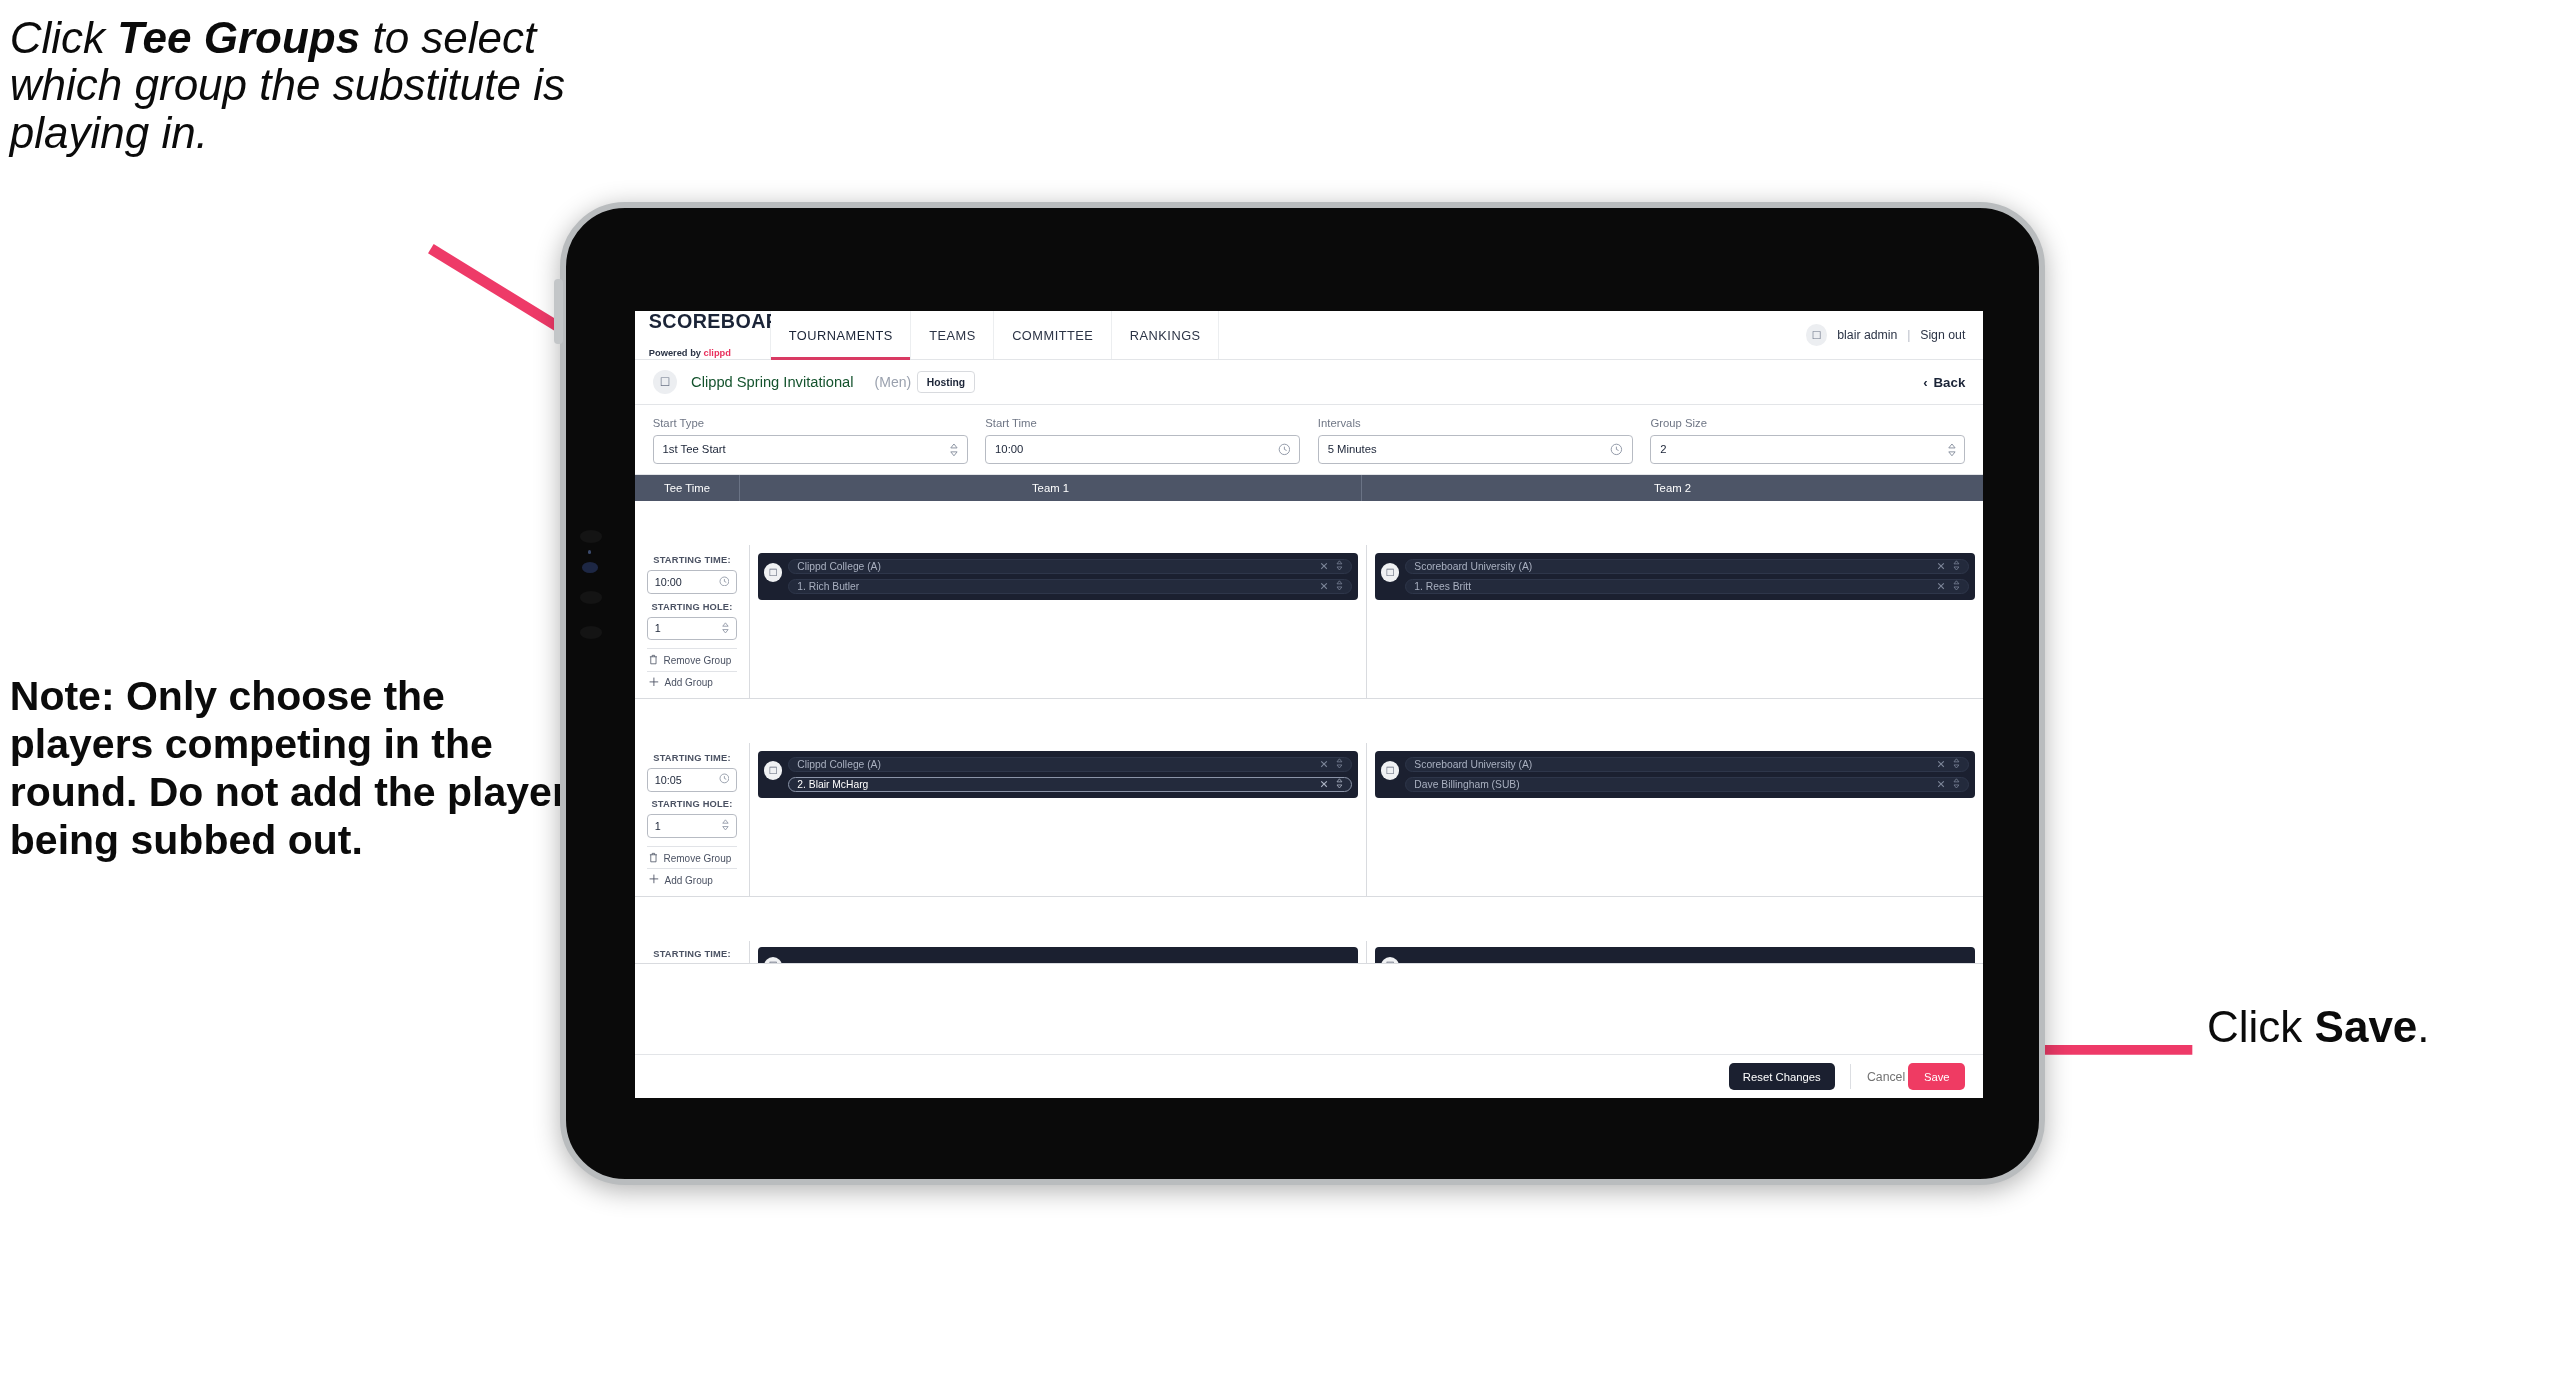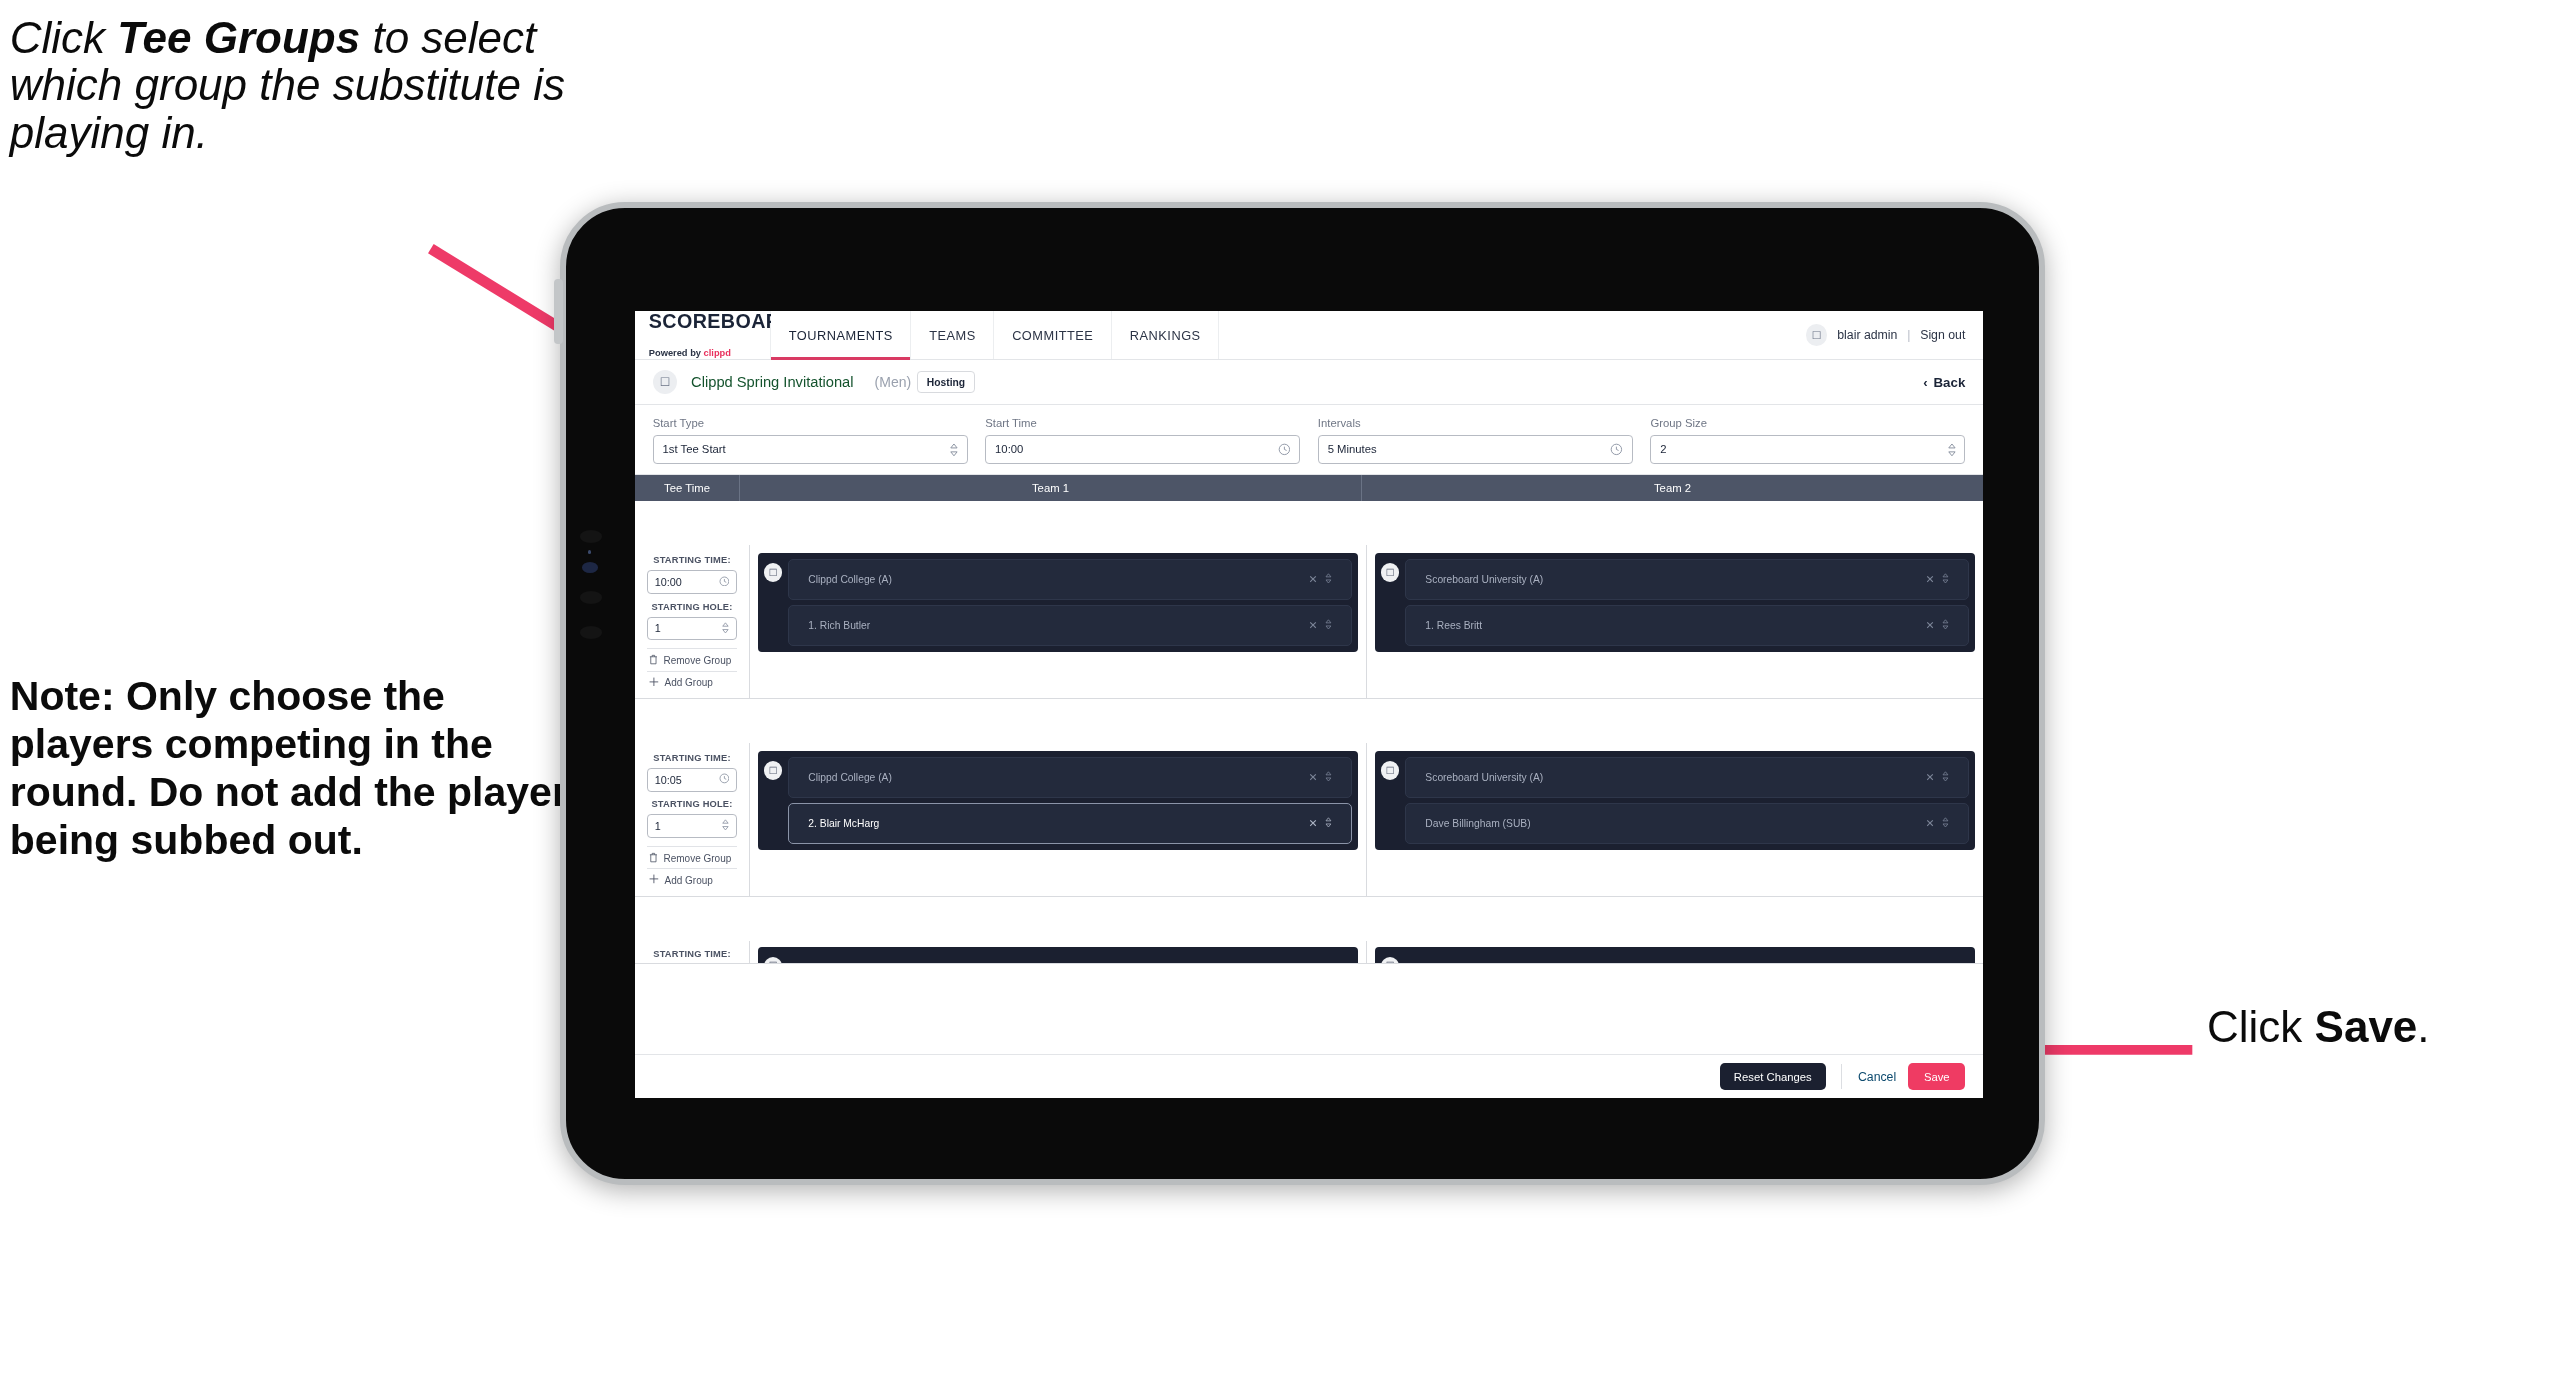--- a/index.html
+++ b/index.html
@@ -181,22 +181,22 @@
     background:#1b2030; border-radius: 3.9px; padding: 5.9px;
     display:flex; align-items:flex-start; gap: 5.9px;
   }
   .card-handle {
     width: 18.7px; height: 18.7px; border-radius:50%; background:#f0f1f3;
     display:flex;align-items:center;justify-content:center;
     color:#5b6375; font-size: 9.8px; flex: 0 0 auto; margin-top: 3.9px;
   }
   .card-rows { flex:1 1 auto; min-width:0; display:flex; flex-direction:column; gap: 4.9px; }
   .pill {
-    background:#232a3c; border:1px solid #2e364a; border-radius:5px;
-    height: 41px; display:flex; align-items:center; padding: 0 19px;
+    background:#232a3c; border:1px solid #2e364a; border-radius:10px;
+    height: 15px; display:flex; align-items:center; padding: 0 8px;
     font-size: 10.3px; color:#a9b0c0; gap: 7.9px; cursor:pointer;
   }
   .pill.team { background:#232a3c; }
   .pill.selected { border:1px solid #8b94a8; color:#ffffff; }
   .pill .nm { flex:1 1 auto; min-width:0; overflow:hidden; white-space:nowrap; text-overflow:ellipsis;}
   .pill .x { color:#7d8699; font-size: 10.8px; }
   .pill .sort { color:#7d8699; font-size: 9.8px; }
   .pill.selected .x, .pill.selected .sort { color:#aeb6c6; }
 
   
@@ -207,21 +207,21 @@
     position:absolute; left:0; right:0; bottom:0; height: 44px;
     background:#fff; border-top: 1px solid #e3e5e8;
     display:flex; align-items:center; justify-content:flex-end;
     gap: 0px; padding-right: 17.7px;
   }
   #reset-btn {
     background:#1b2030; color:#fff; font-size: 11.3px;
     border-radius:4.9px; padding: 7.9px 13.8px; cursor:pointer; font-weight: 400;
   }
   #foot-divider { width:1px; height: 25.6px; background:#dcdee2; margin: 0 15.7px; }
-  #cancel-btn { font-size: 12.3px; color:#0c4a6e; cursor:pointer; margin-right: 12px; }
+  #cancel-btn { font-size: 12.3px; color:#737373; cursor:pointer; margin-right: 3px; }
   #save-btn {
     background:#ef3b63; color:#fff; font-size: 11.3px;
     border-radius:4.9px; padding: 7.9px 15.7px; cursor:pointer;
   }
 </style>
 </head>
 <body>
 
 <div id="stage">
 

